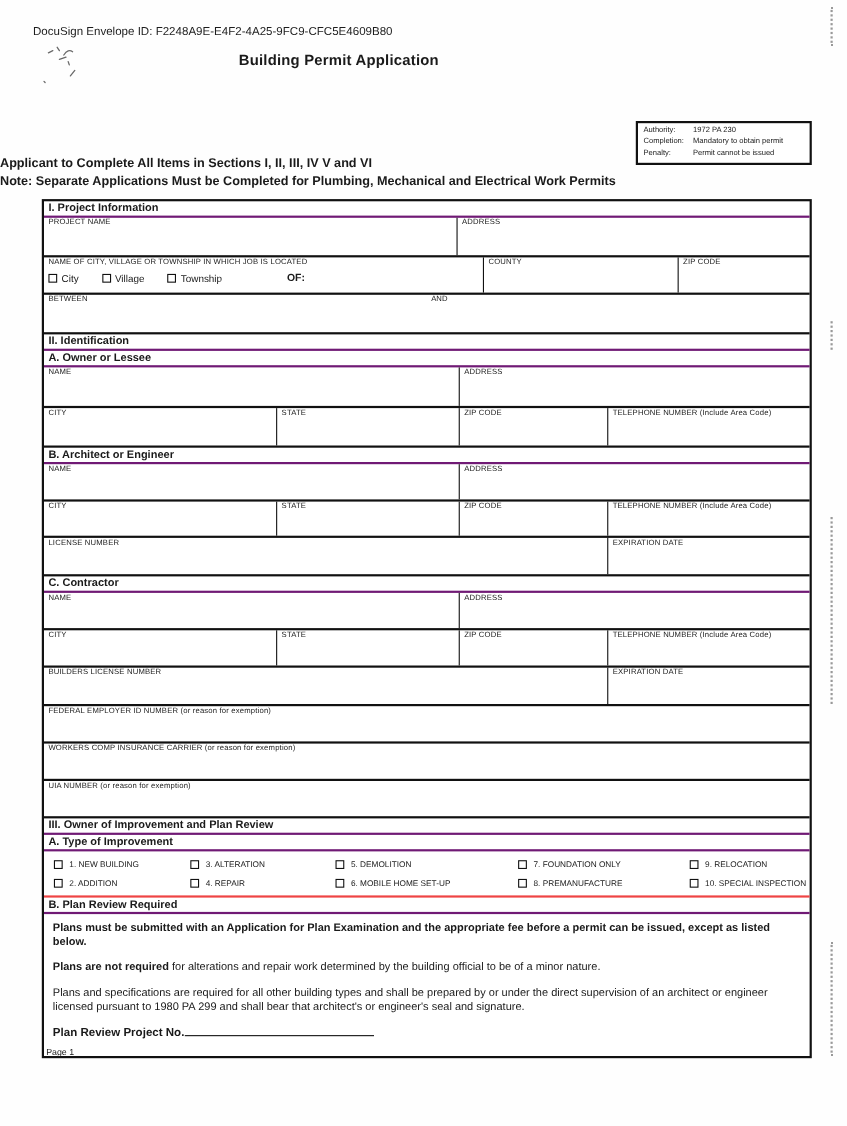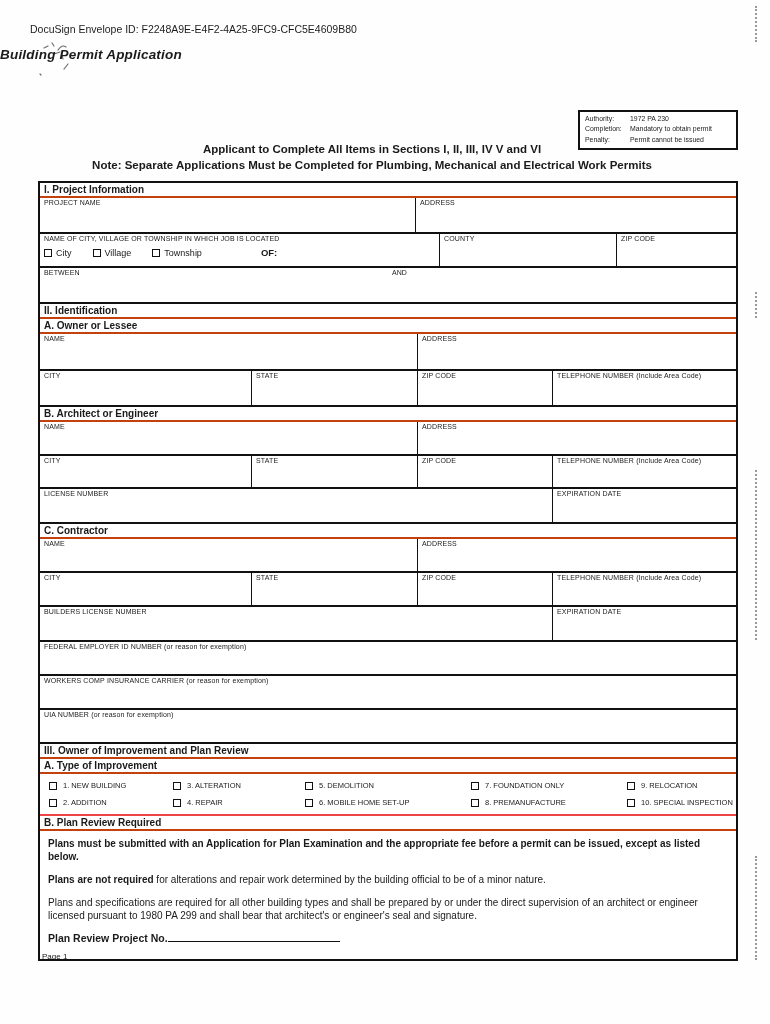--- a/index.html
+++ b/index.html
@@ -5,40 +5,40 @@
   * { box-sizing: border-box; margin: 0; padding: 0; }
   html,body { background:#ffffff; }
   body {
     width:770px; height:1024px; position:relative;
     font-family:"Liberation Sans", sans-serif; color:#1a1a1a;
   }
   .page { position:absolute; inset:0; background:#fefefe; overflow:hidden; }
 
   .docusign { position:absolute; left:30px; top:23px; font-size:10.5px; color:#1c1c1c; }
   .scribble { position:absolute; left:38px; top:34px; }
-  .doc-title { position:absolute; top:47px; left:0; width:616px; 
-               font-weight:bold; font-size:13.5px; letter-spacing:0.2px;font-style:italic; }
+  .doc-title { position:absolute; top:47px; left:0; width:616px; text-align:center;
+               font-weight:bold; font-size:13.5px; letter-spacing:0.2px; }
 
   .value-line { position:absolute; left:55px; top:100px; white-space:nowrap;
                 font-family:"DejaVu Sans Mono", monospace; font-weight:bold; font-size:15px; }
 
   .authority { position:absolute; left:578px; top:110px; width:160px;
                border:2px solid #111; padding:2px 3px 3px 5px;
                font-size:6.9px; line-height:1.5; background:#fff; }
   .authority .arow { display:flex; }
   .authority .alabel { width:45px; flex:none; }
 
-  .instr { position:absolute; left:0; width:744px; text-align:center; font-weight:bold; font-size:11.5px; }
+  .instr { position:absolute; left:0; width:744px; text-align:left; font-weight:bold; font-size:11.5px; }
   .instr1 { top:143px; }
   .instr2 { top:159px; }
 
   .form { position:absolute; left:38px; top:181px; width:700px;
           border:2px solid #111; background:#fff; }
   .sec-hdr { font-weight:bold; font-size:10px; padding:1px 4px 0; height:15px;
-             border-bottom:2px solid #c2410c; }
+             border-bottom:2px solid #701a75; }
   .frow { display:flex; border-bottom:2px solid #111; position:relative; }
   .fcell { border-right:1.5px solid #111; padding:1px 4px; position:relative; }
   .fcell.last { border-right:none; flex:1; }
   .flabel { font-size:7px; letter-spacing:0.15px; white-space:nowrap; }
 
   .cbline { display:flex; align-items:center; margin-top:5px; font-size:9px; }
   .cb { width:8px; height:8px; border:1.3px solid #111; display:inline-block;
         margin-right:4px; flex:none; background:#fff; }
   .jopt { display:flex; align-items:center; margin-right:21px; }
   .of { font-weight:bold; margin-left:38px; font-size:9.5px; }

